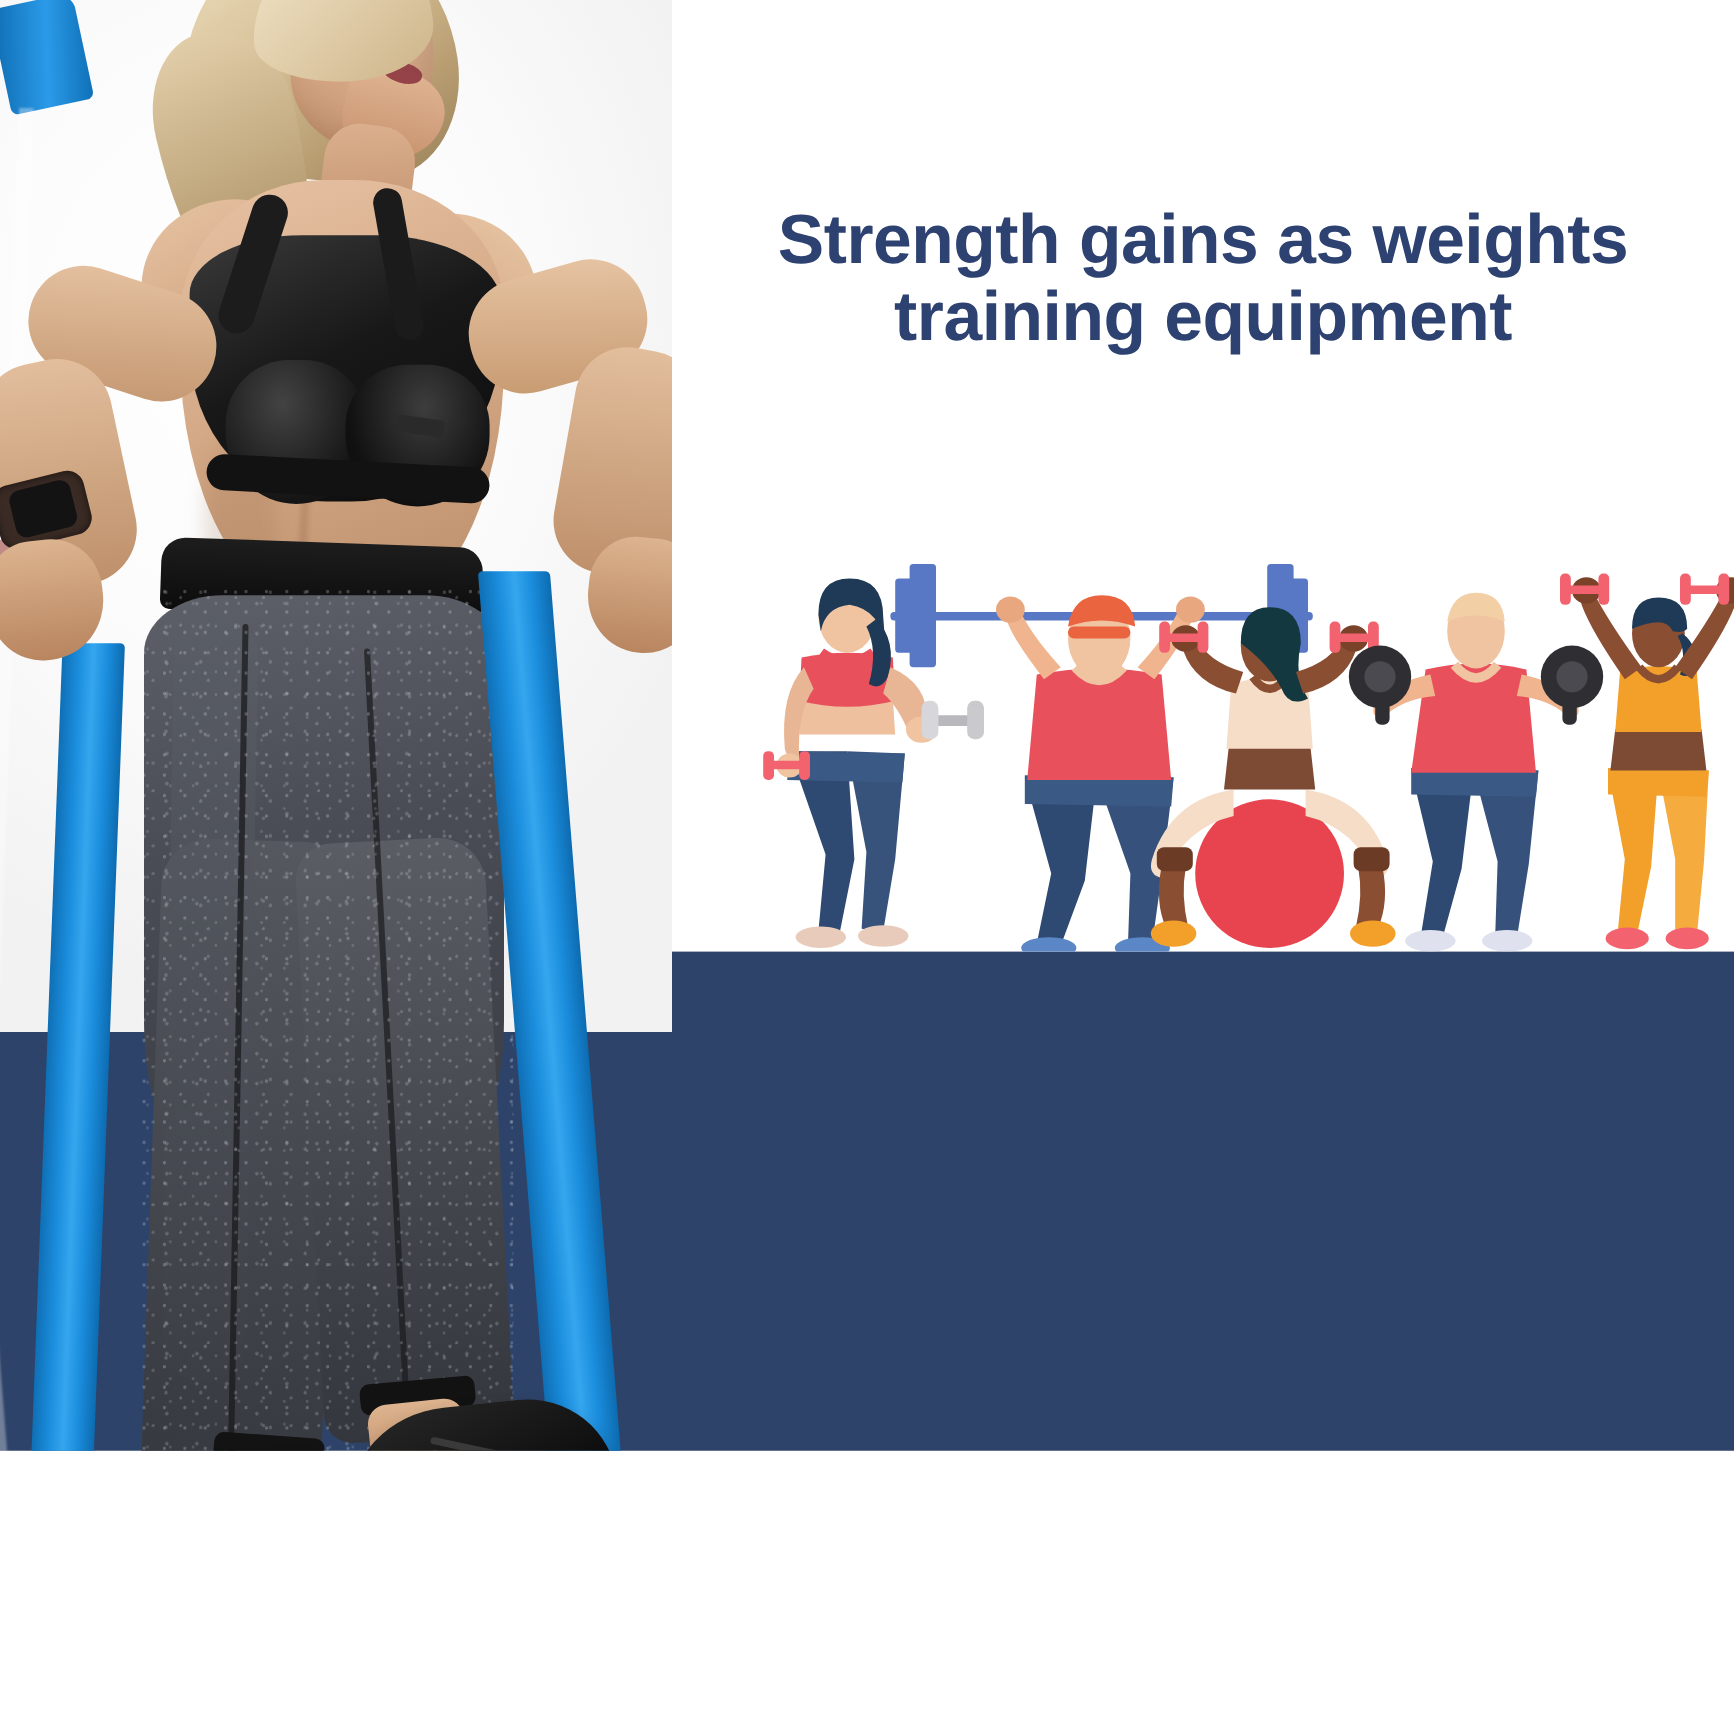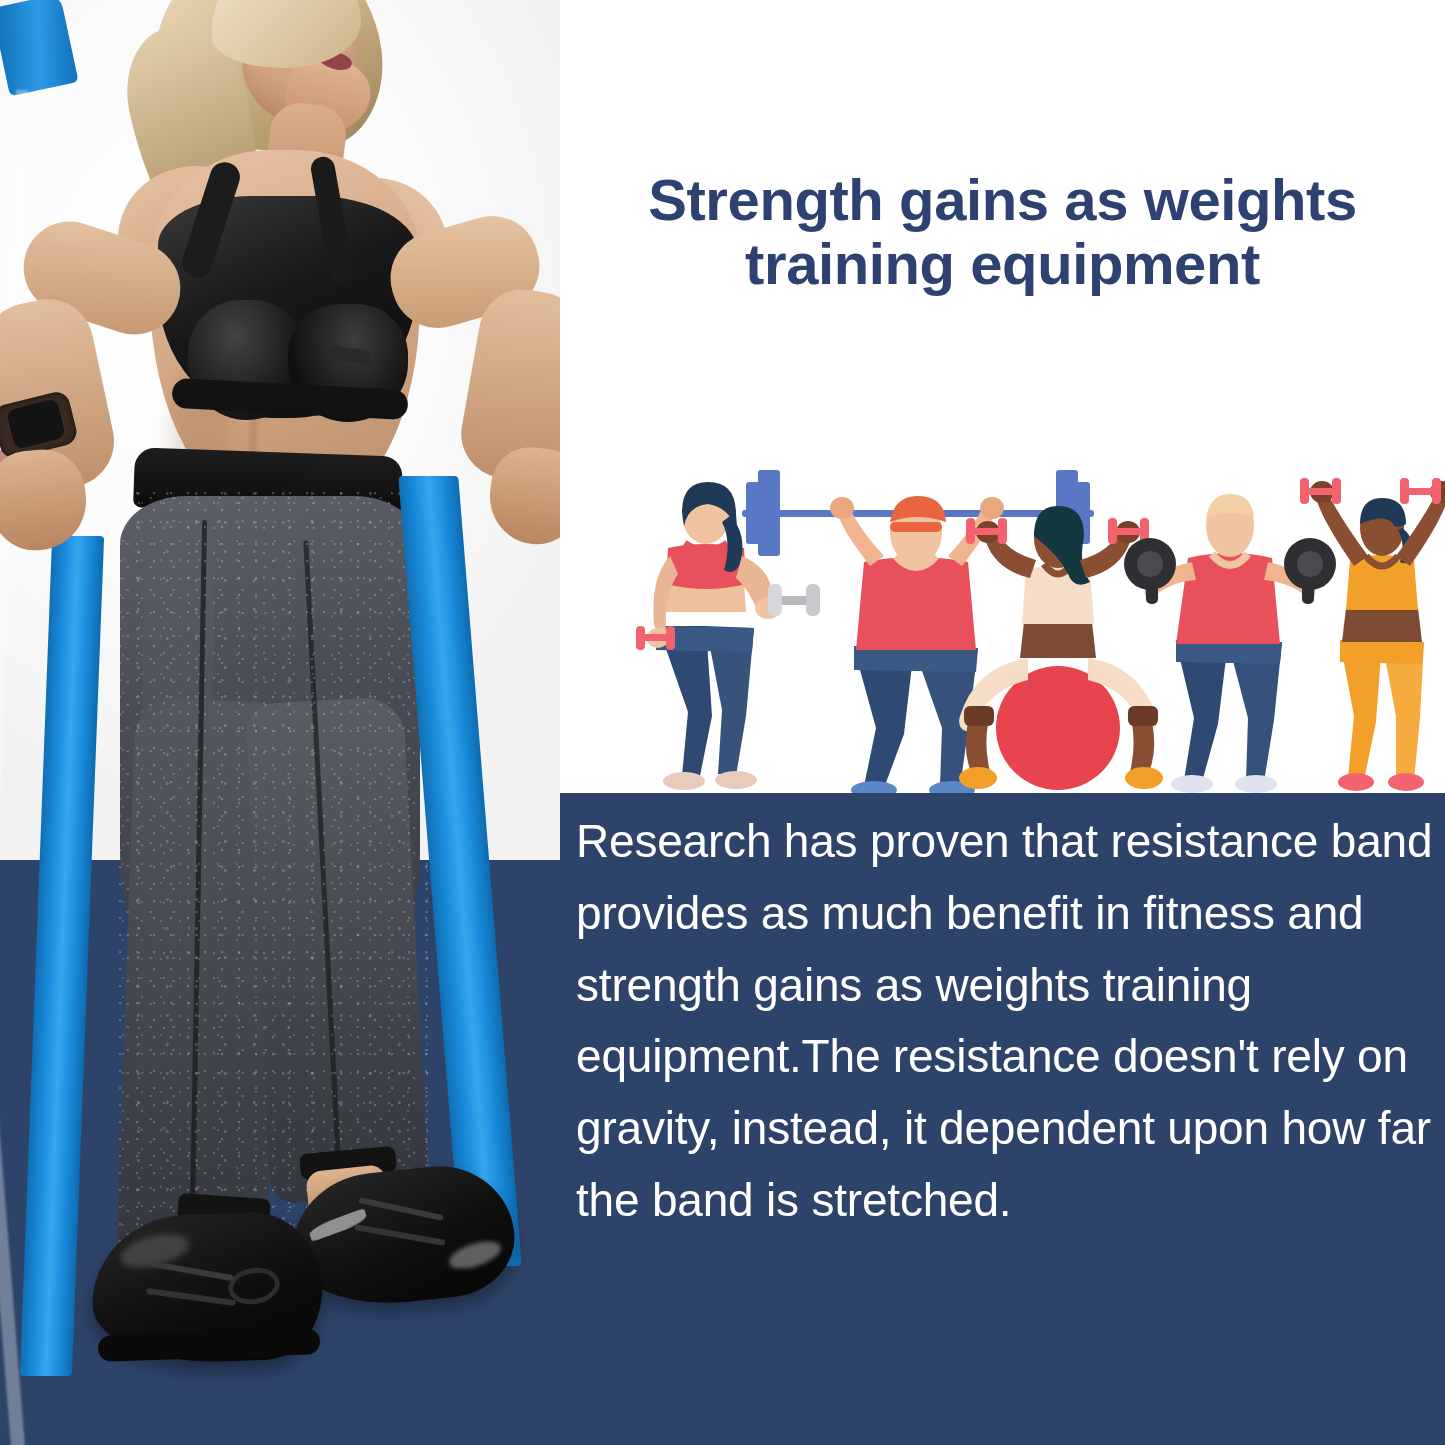--- a/index.html
+++ b/index.html
@@ -1,21 +1,21 @@
 <!DOCTYPE html>
 <html><head>
 <meta charset="utf-8">
 <style>
   html,body{margin:0;padding:0;}
   body{
     width:1445px;height:1445px;overflow:hidden;
     font-family:"Liberation Sans", sans-serif;
     background:#ffffff;
   }
-  #page{position:relative;width:1445px;height:1445px;background:#ffffff;overflow:hidden;}
+  #page{position:relative;width:1445px;height:1209px;background:#ffffff;overflow:hidden;}
 
   
   .navy-band{
     position:absolute;left:0;top:793px;width:1445px;height:652px;
     background:#2e4369;
   }
 
   
   .photo-col{position:absolute;left:0;top:0;width:560px;height:1445px;overflow:hidden;}
   .photo-white{position:absolute;left:0;top:0;width:560px;height:793px;background:#fdfdfd;}
@@ -527,15 +527,14 @@
         <g>
           <rect x="808" y="22" width="34" height="7" rx="3" fill="#f2636f"></rect>
           <rect x="804" y="12" width="9" height="26" rx="4" fill="#f2636f"></rect>
           <rect x="836" y="12" width="9" height="26" rx="4" fill="#f2636f"></rect>
         </g>
       </g>
 
     </svg>
   </div>
 
-  <div class="body-copy">Research has proven that resistance band provides as much benefit in fitness and strength gains as weights training equipment.The resistance doesn't rely on gravity, instead, it dependent upon how far the band is stretched.</div>
 
 </div>
 
 </body></html>

